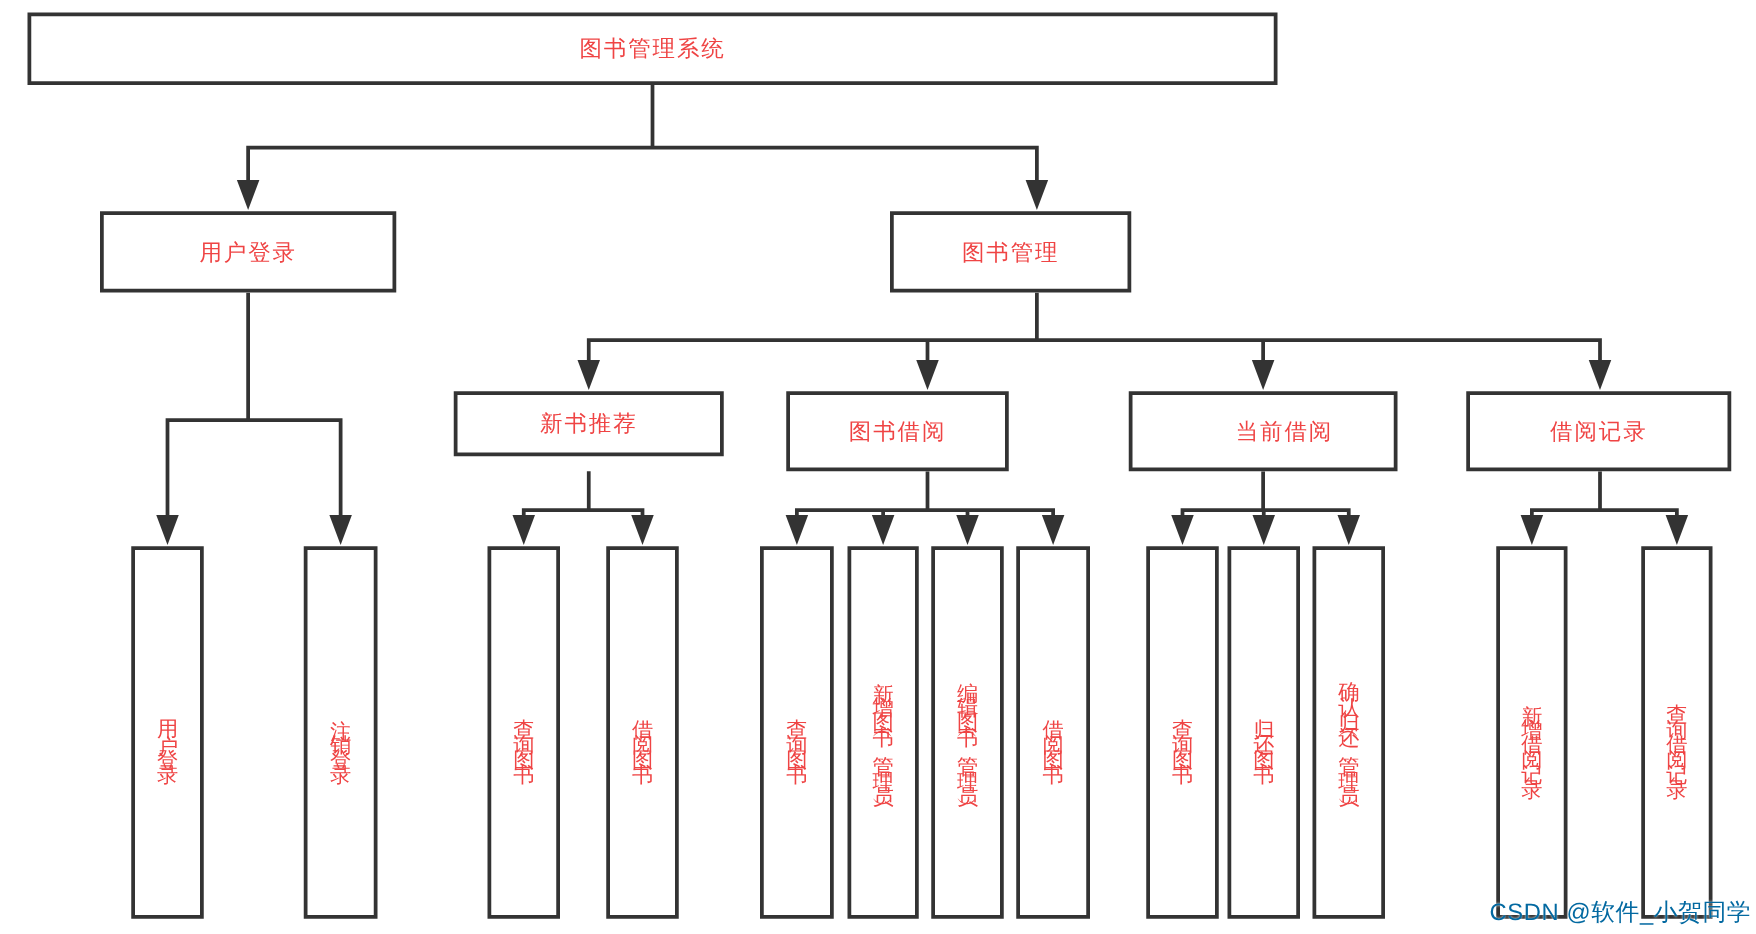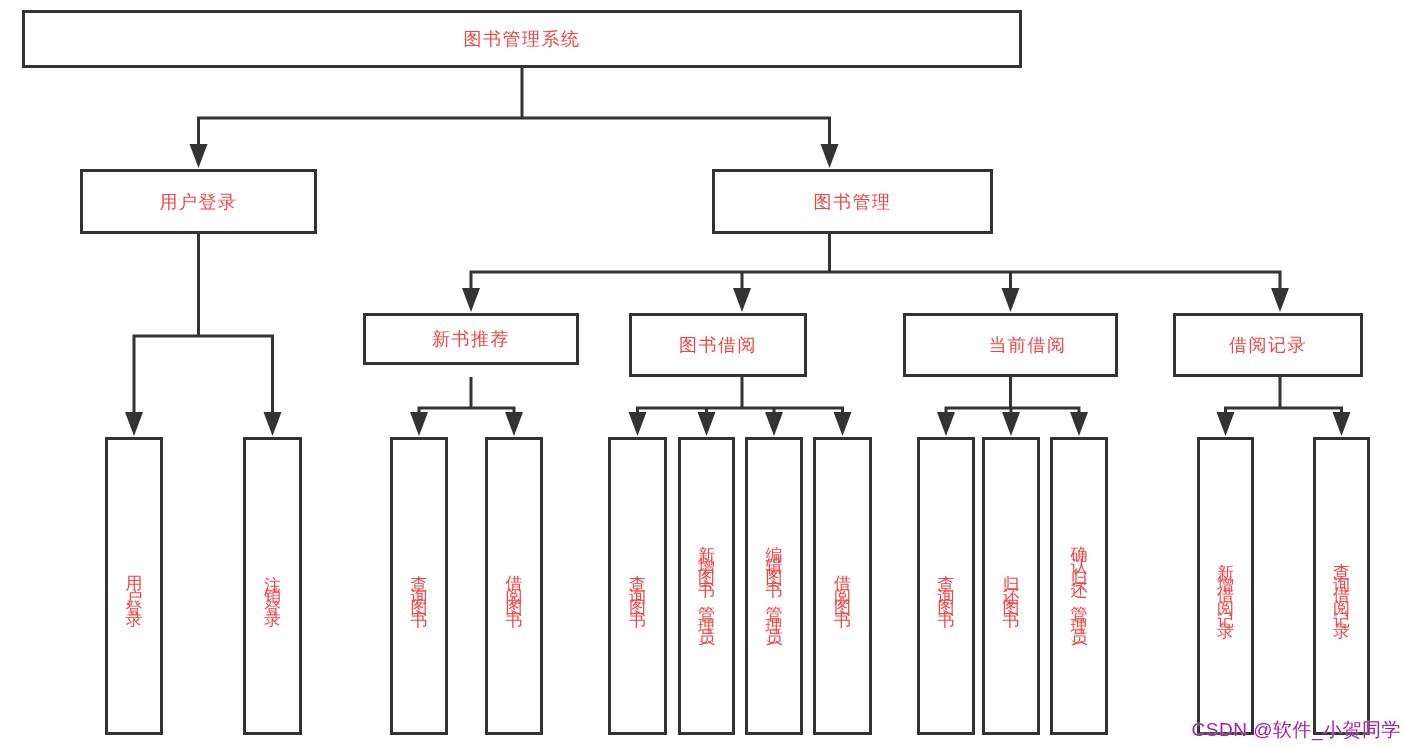--- a/index.html
+++ b/index.html
@@ -26,21 +26,21 @@
     text-orientation:mixed;
     font-size:17px;
     letter-spacing:12px;
     line-height:1;
     white-space:nowrap;
   }
   .watermark {
     position:absolute;
     right:4px; bottom:4px;
     font-size:19px;
-    color:#a21caf;
+    color:#0369a1;
     text-shadow:0 0 2px #ffffff;
     z-index:3;
     letter-spacing:0.5px;
     white-space:nowrap;
   }
 </style>
 </head>
 <body>
 
 <div class="stage">
@@ -97,34 +97,34 @@
     </g>
   </svg>
 
   <div class="box" style="left:22px; top:10px; width:1000px; height:58px;">
     <span class="hlabel">图书管理系统</span>
   </div>
 
   <div class="box" style="left:80px; top:169px; width:237px; height:65px;">
     <span class="hlabel">用户登录</span>
   </div>
-  <div class="box" style="left:712px; top:169px; width:281px; height:65px;">
+  <div class="box" style="left:712px; top:169px; width:193px; height:65px;">
     <span class="hlabel">图书管理</span>
   </div>
 
   <div class="box" style="left:363px; top:313px; width:216px; height:52px;">
     <span class="hlabel">新书推荐</span>
   </div>
   <div class="box" style="left:629px; top:313px; width:178px; height:64px;">
     <span class="hlabel">图书借阅</span>
   </div>
   <div class="box" style="left:903px; top:313px; width:215px; height:64px;padding-left:34px;">
     <span class="hlabel">当前借阅</span>
   </div>
-  <div class="box" style="left:1173px; top:313px; width:190px; height:64px;">
+  <div class="box" style="left:1173px; top:313px; width:212px; height:64px;">
     <span class="hlabel">借阅记录</span>
   </div>
 
   <div class="box vbox" style="left:105px; top:437px; width:58px; height:298px;">
     <span class="vtext">用户登录</span>
   </div>
   <div class="box vbox" style="left:243px; top:437px; width:59px; height:298px;">
     <span class="vtext">注销登录</span>
   </div>
 

